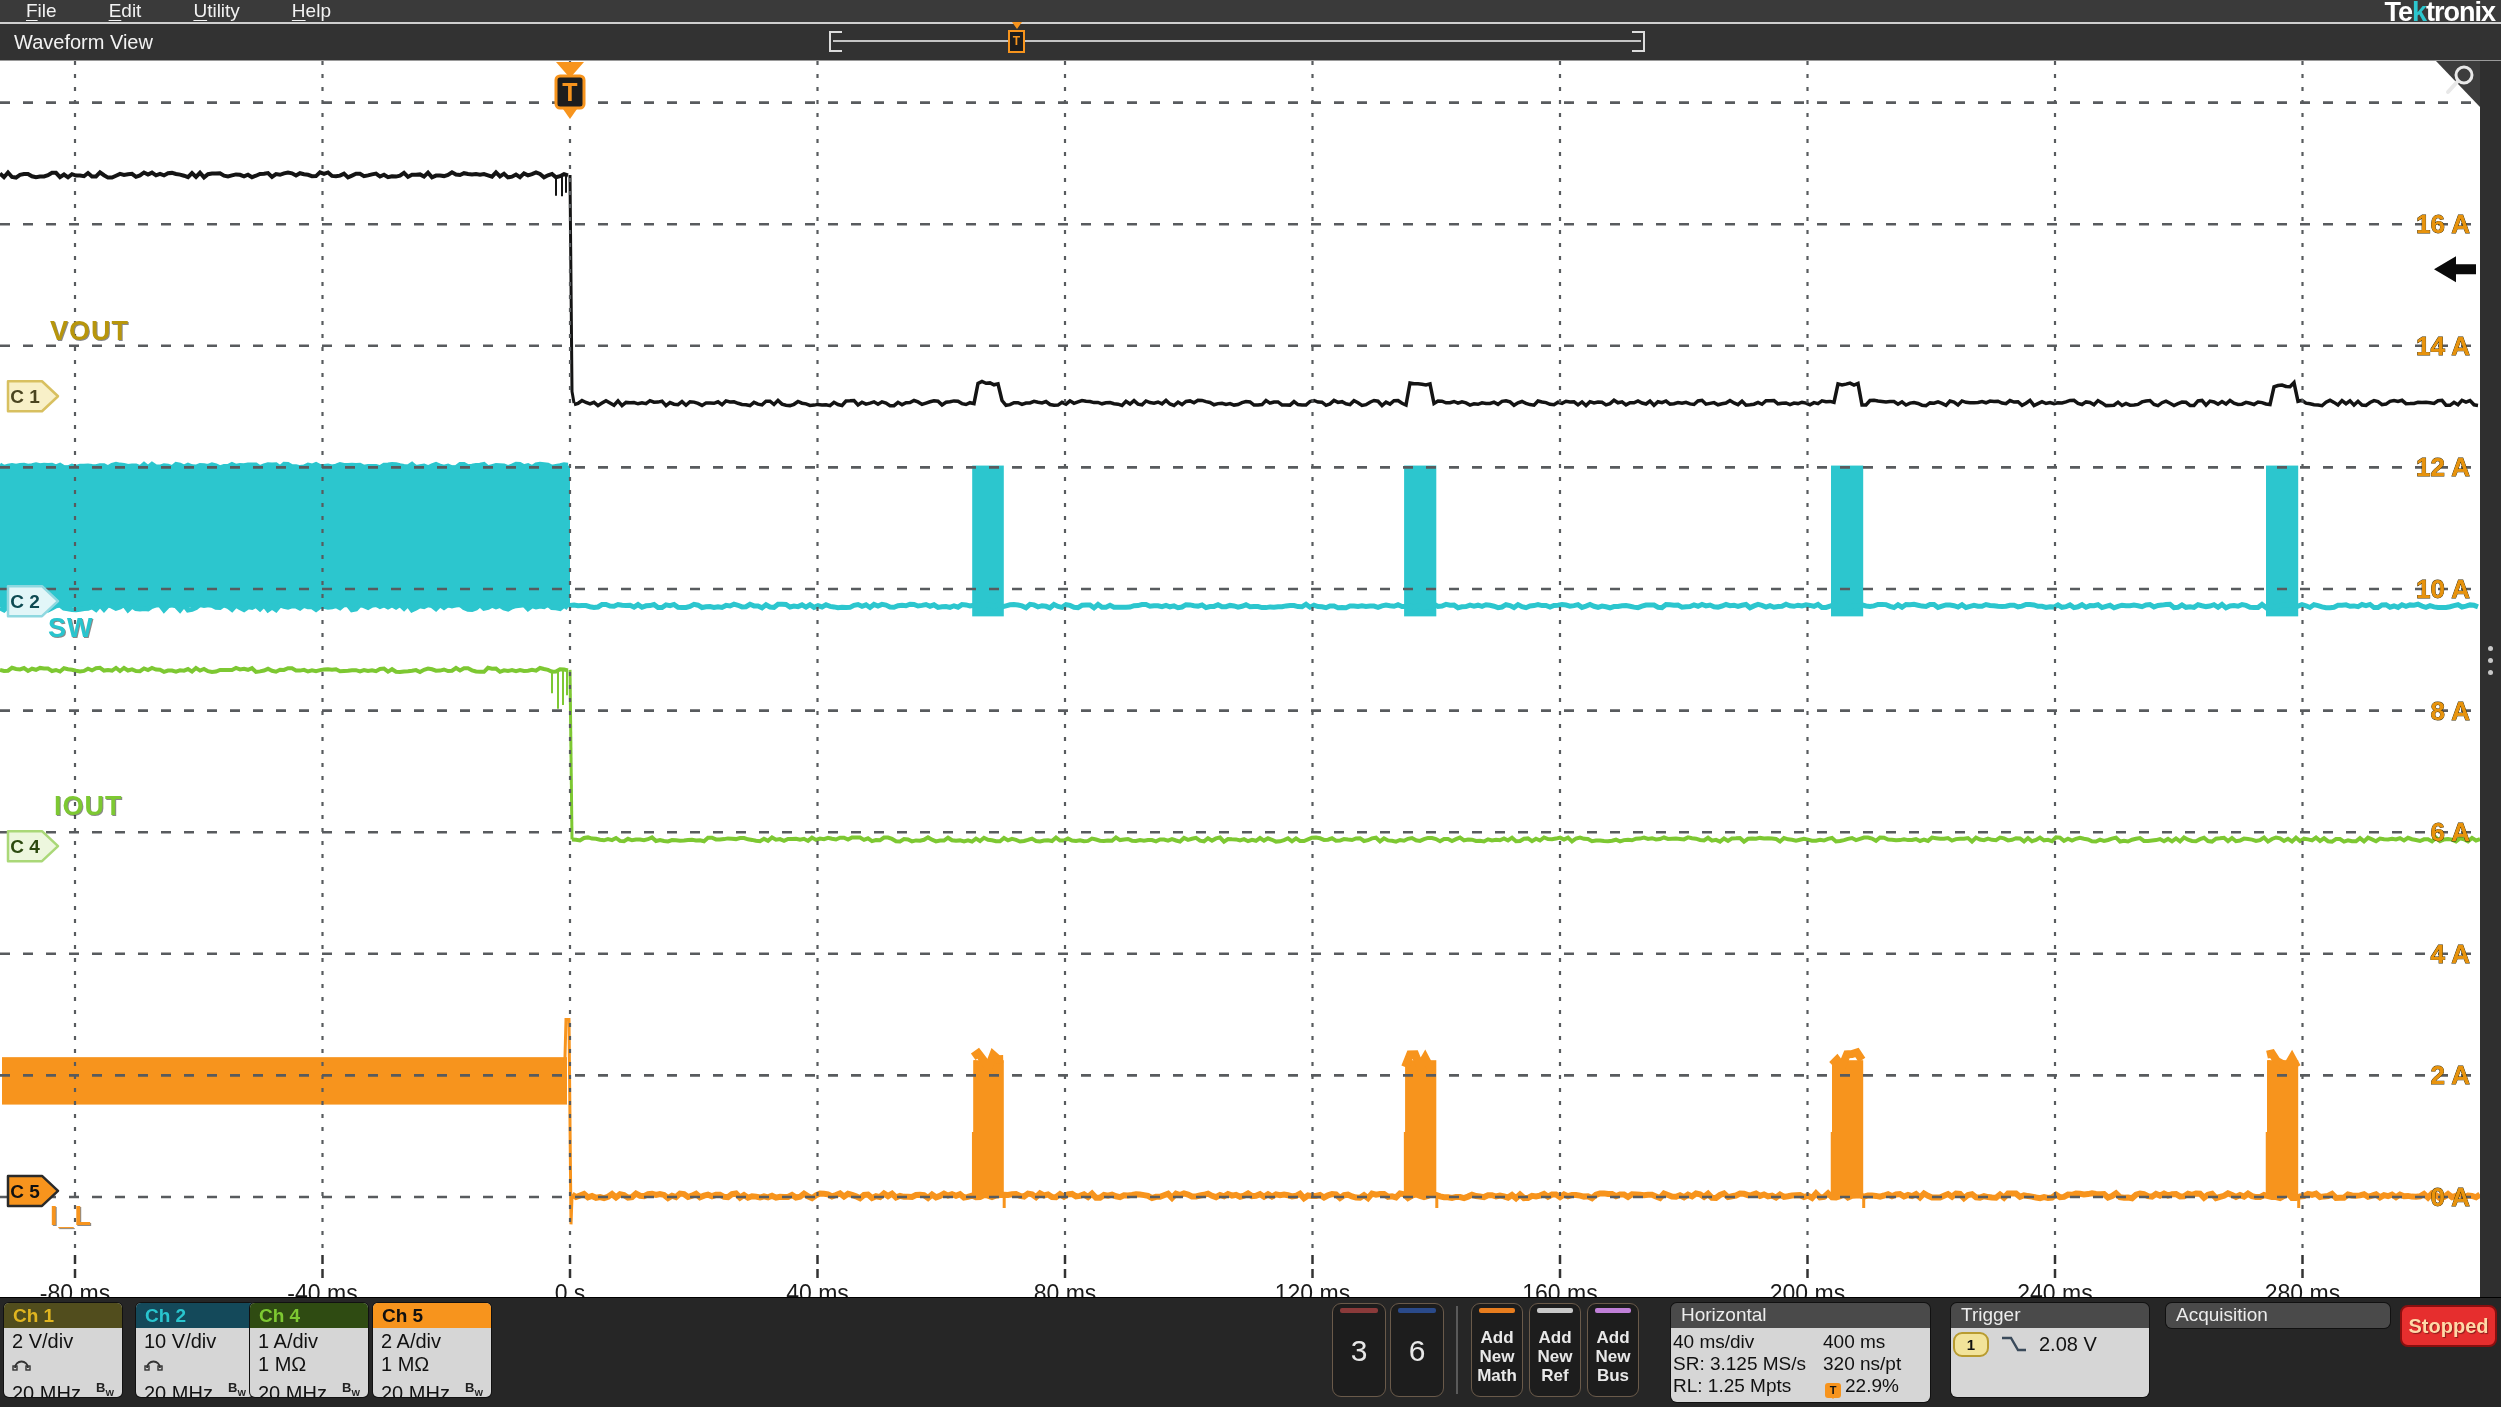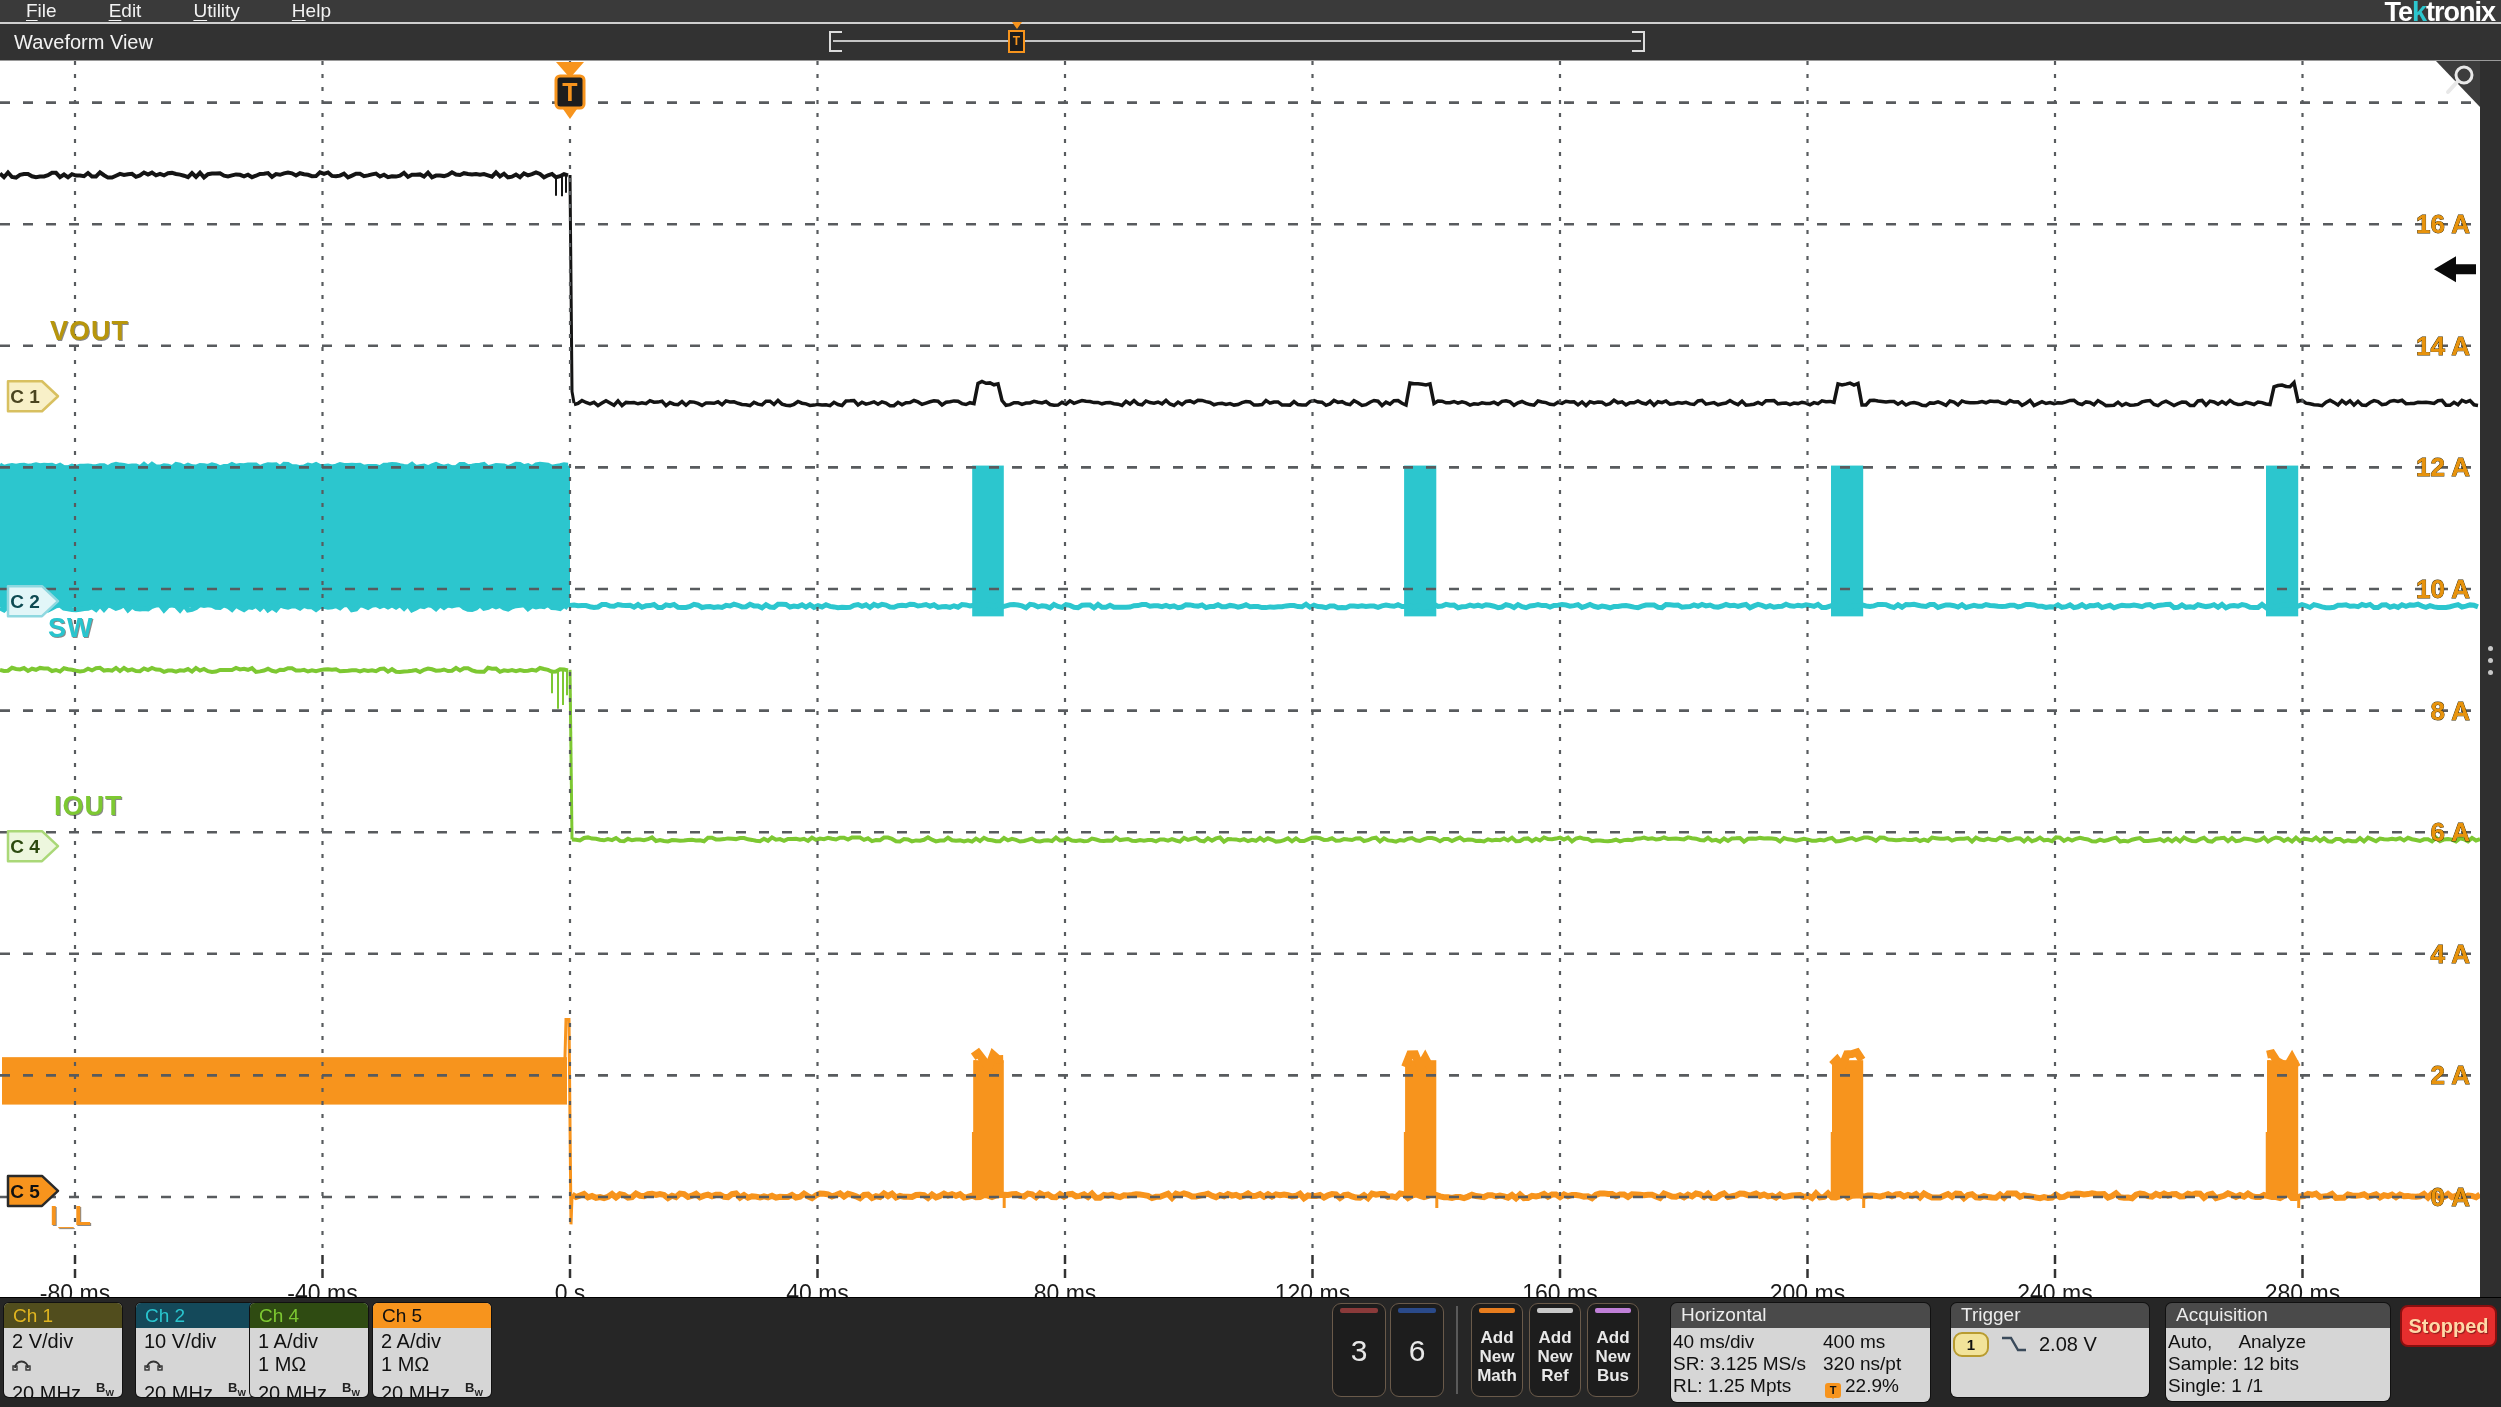--- a/index.html
+++ b/index.html
@@ -36,21 +36,21 @@
   .tl-sw{left:48px;top:552px}
   .tl-iout{left:54px;top:730px}
   .tl-il{left:50px;top:1140px}
   .rstrip{position:absolute;left:2480px;top:37px;width:21px;height:1238px;background:#2f2f2f}
   .dots{position:absolute;left:8px;top:585px;width:5px;height:5px;border-radius:50%;background:#c8c8c8;
         box-shadow:0 12px 0 #c8c8c8,0 24px 0 #c8c8c8}
   
   .bottombar{position:absolute;left:0;top:1297px;width:2501px;height:110px;background:#262626;border-top:1px solid #000}
   .chcard{position:absolute;top:5px;width:118px;height:94px;border-radius:5px;overflow:hidden;
           background:#d6d6d6;box-shadow:0 0 0 1px #111}
-  .chhead{height:25px;font-size:19px;font-weight:normal;padding:2px 0 2px 9px;box-sizing:border-box}
+  .chhead{height:25px;font-size:19px;font-weight:bold;padding:2px 0 2px 9px;box-sizing:border-box}
   .chbody{padding:2px 8px;font-size:20px;color:#111;line-height:23px}
   .chrow{white-space:nowrap}
   .bwwrap{display:flex;justify-content:space-between;align-items:flex-end}
   .bw{font-size:13px;font-weight:bold;color:#222}
   .bw sub{font-size:9px}
   .pbtn{position:absolute;top:5px;height:94px;background:#1d1d1d;border:1px solid #6a5a4a;border-radius:9px;
         box-sizing:border-box;color:#e8e8e8;text-align:center}
   .pbtn .stripe{position:absolute;top:4px;left:7px;right:7px;height:5px;border-radius:2px}
   .pbtn.big{font-size:30px;line-height:94px}
   .pbtn.addb{font-size:17px;font-weight:bold;line-height:19px;padding-top:24px}
@@ -349,30 +349,18 @@
           <svg width="30" height="20" viewBox="0 0 30 20">
               <path d="M3,4 H12 L19,16 H27" fill="none" stroke="#3a4a5a" stroke-width="2.4"></path>
             </svg>
           <span>2.08 V</span>
         </div>
       </div>
     </div>
 
     <div class="panel" style="left:2166px;width:224px">
       <div class="phead">Acquisition</div>
-      <div class="pbody">
-        <div class="hrow acq1">
-            <span>Auto,</span>
-            <span>Analyze</span>
-          </div>
-        <div class="hrow">
-            <span>Sample: 12 bits</span>
-          </div>
-        <div class="hrow">
-            <span>Single: 1 /1</span>
-          </div>
-      </div>
     </div>
 
     <div class="stopped" id="stoppedbtn" style="left: 2400px; background: rgb(230, 46, 46); color: rgb(255, 217, 168);">Stopped</div>
   </div>
 
 </div>
 
 </body></html>

